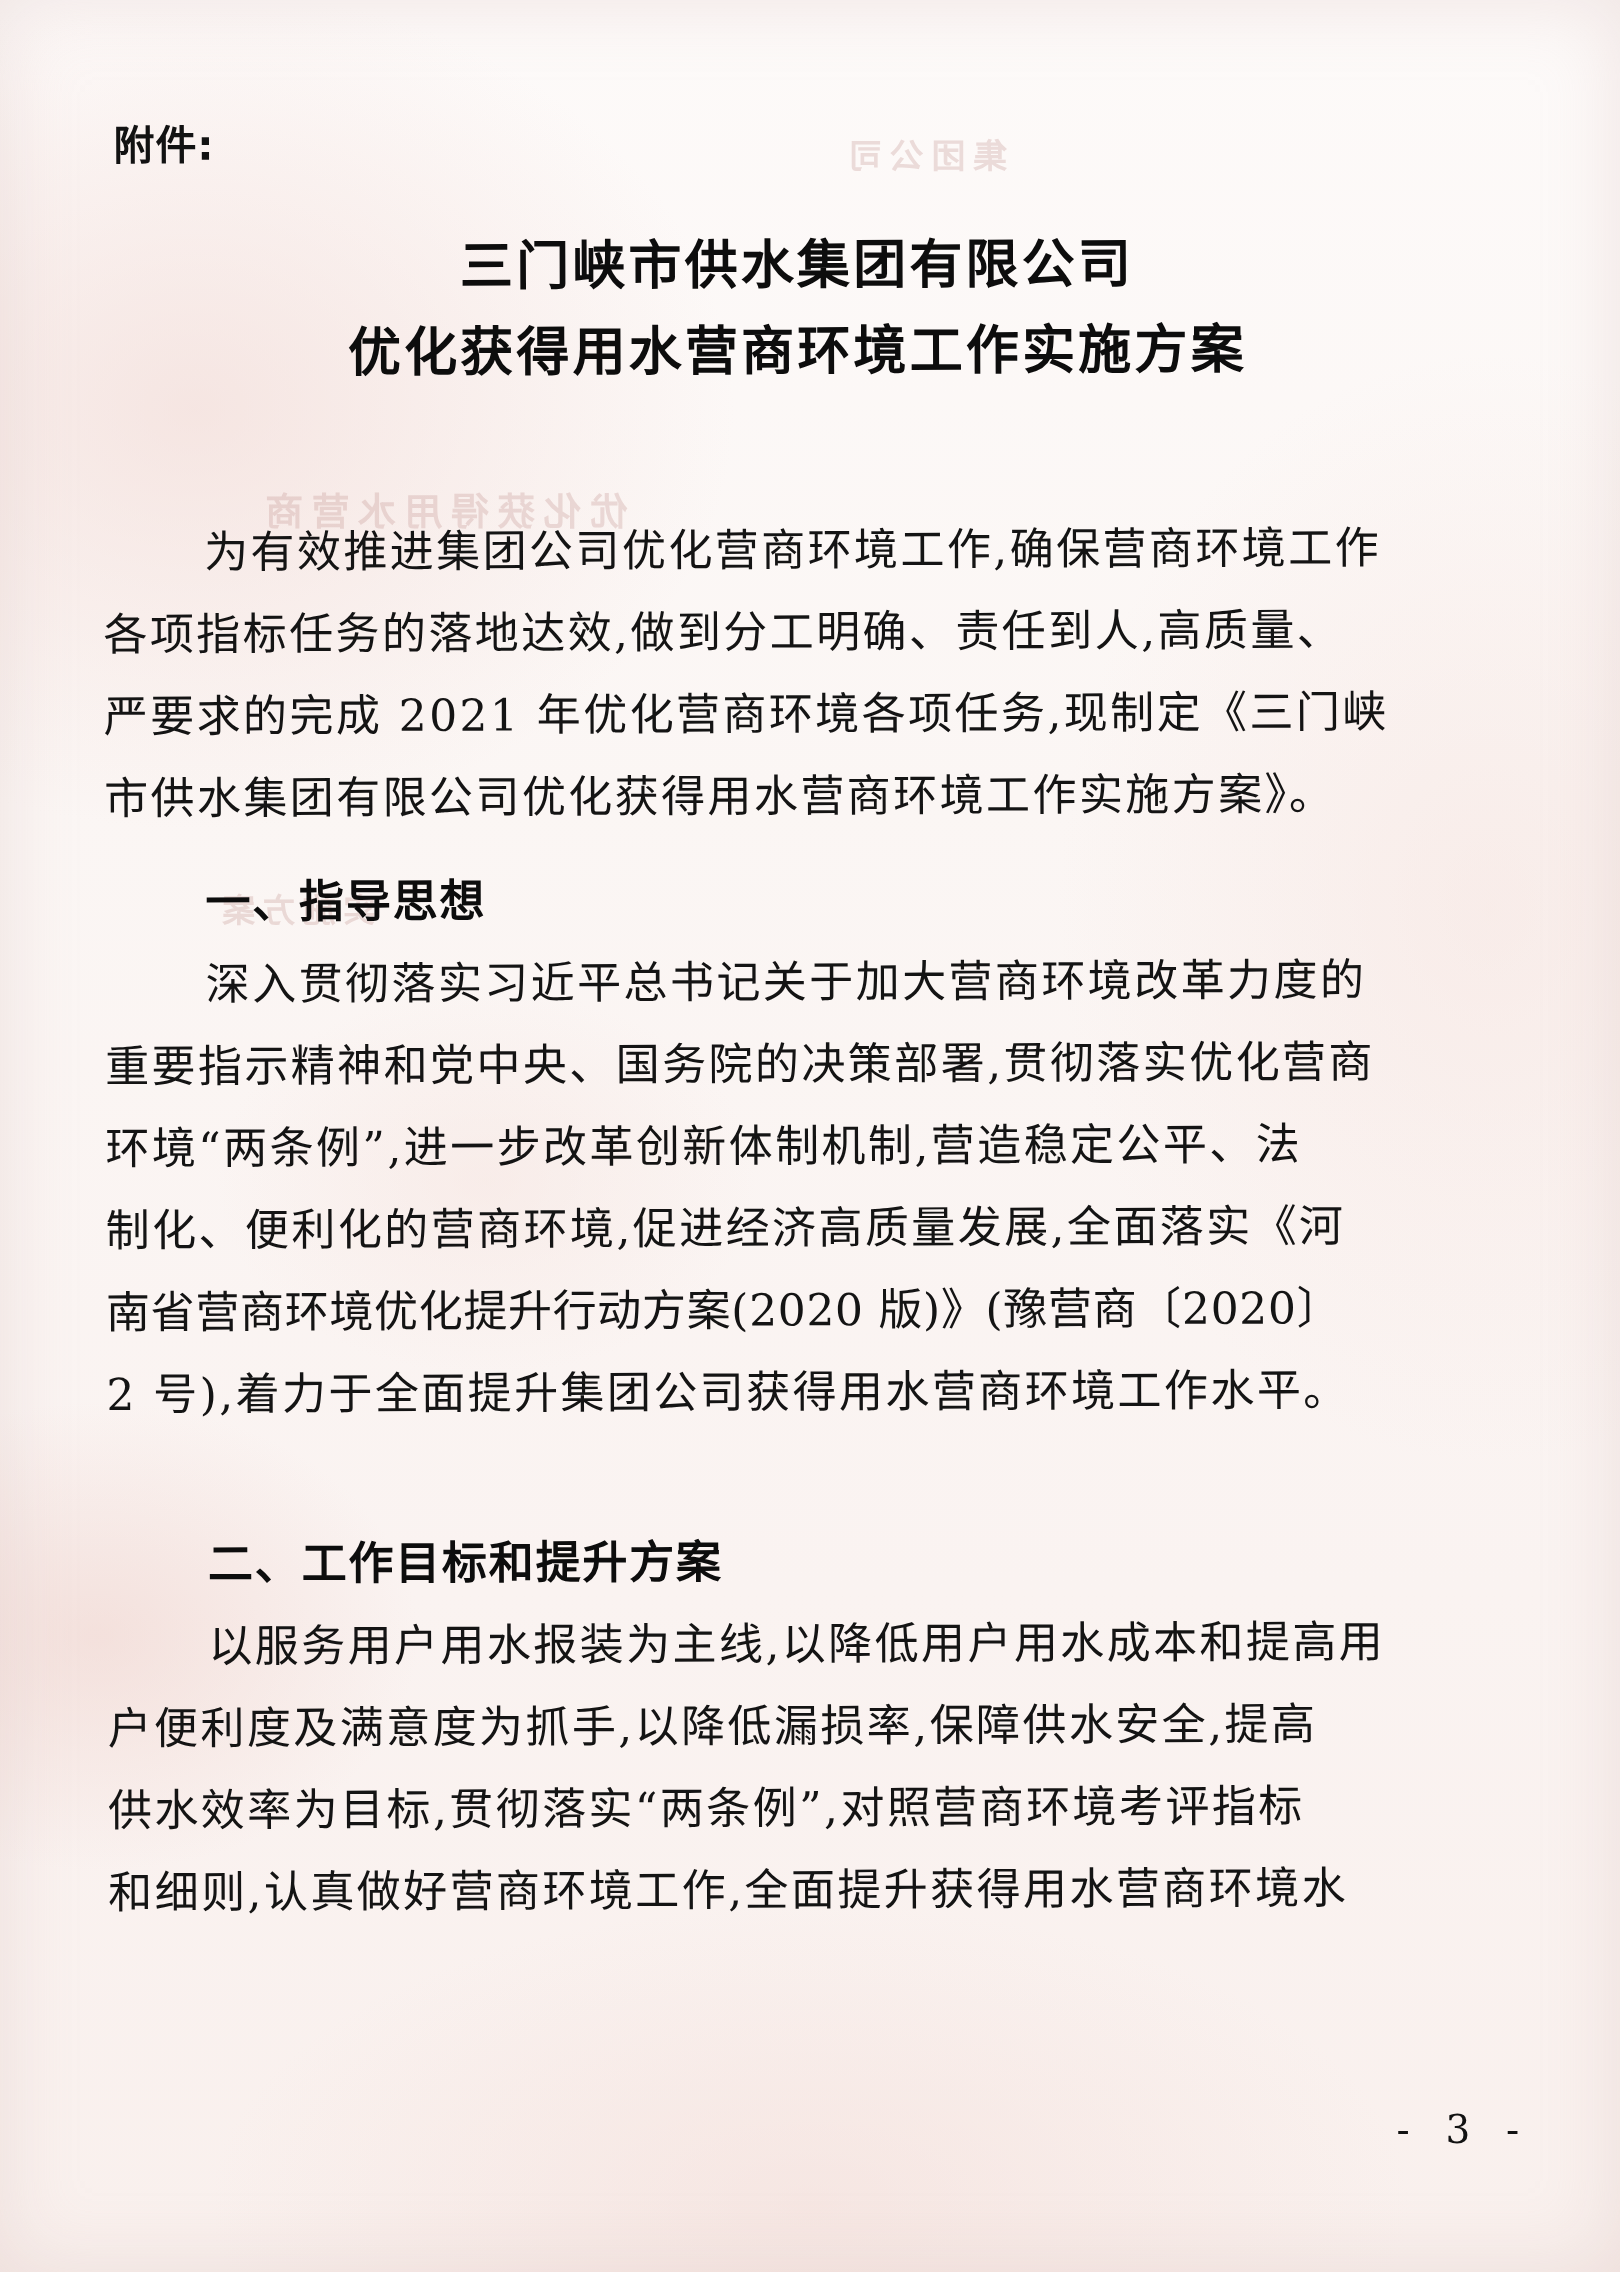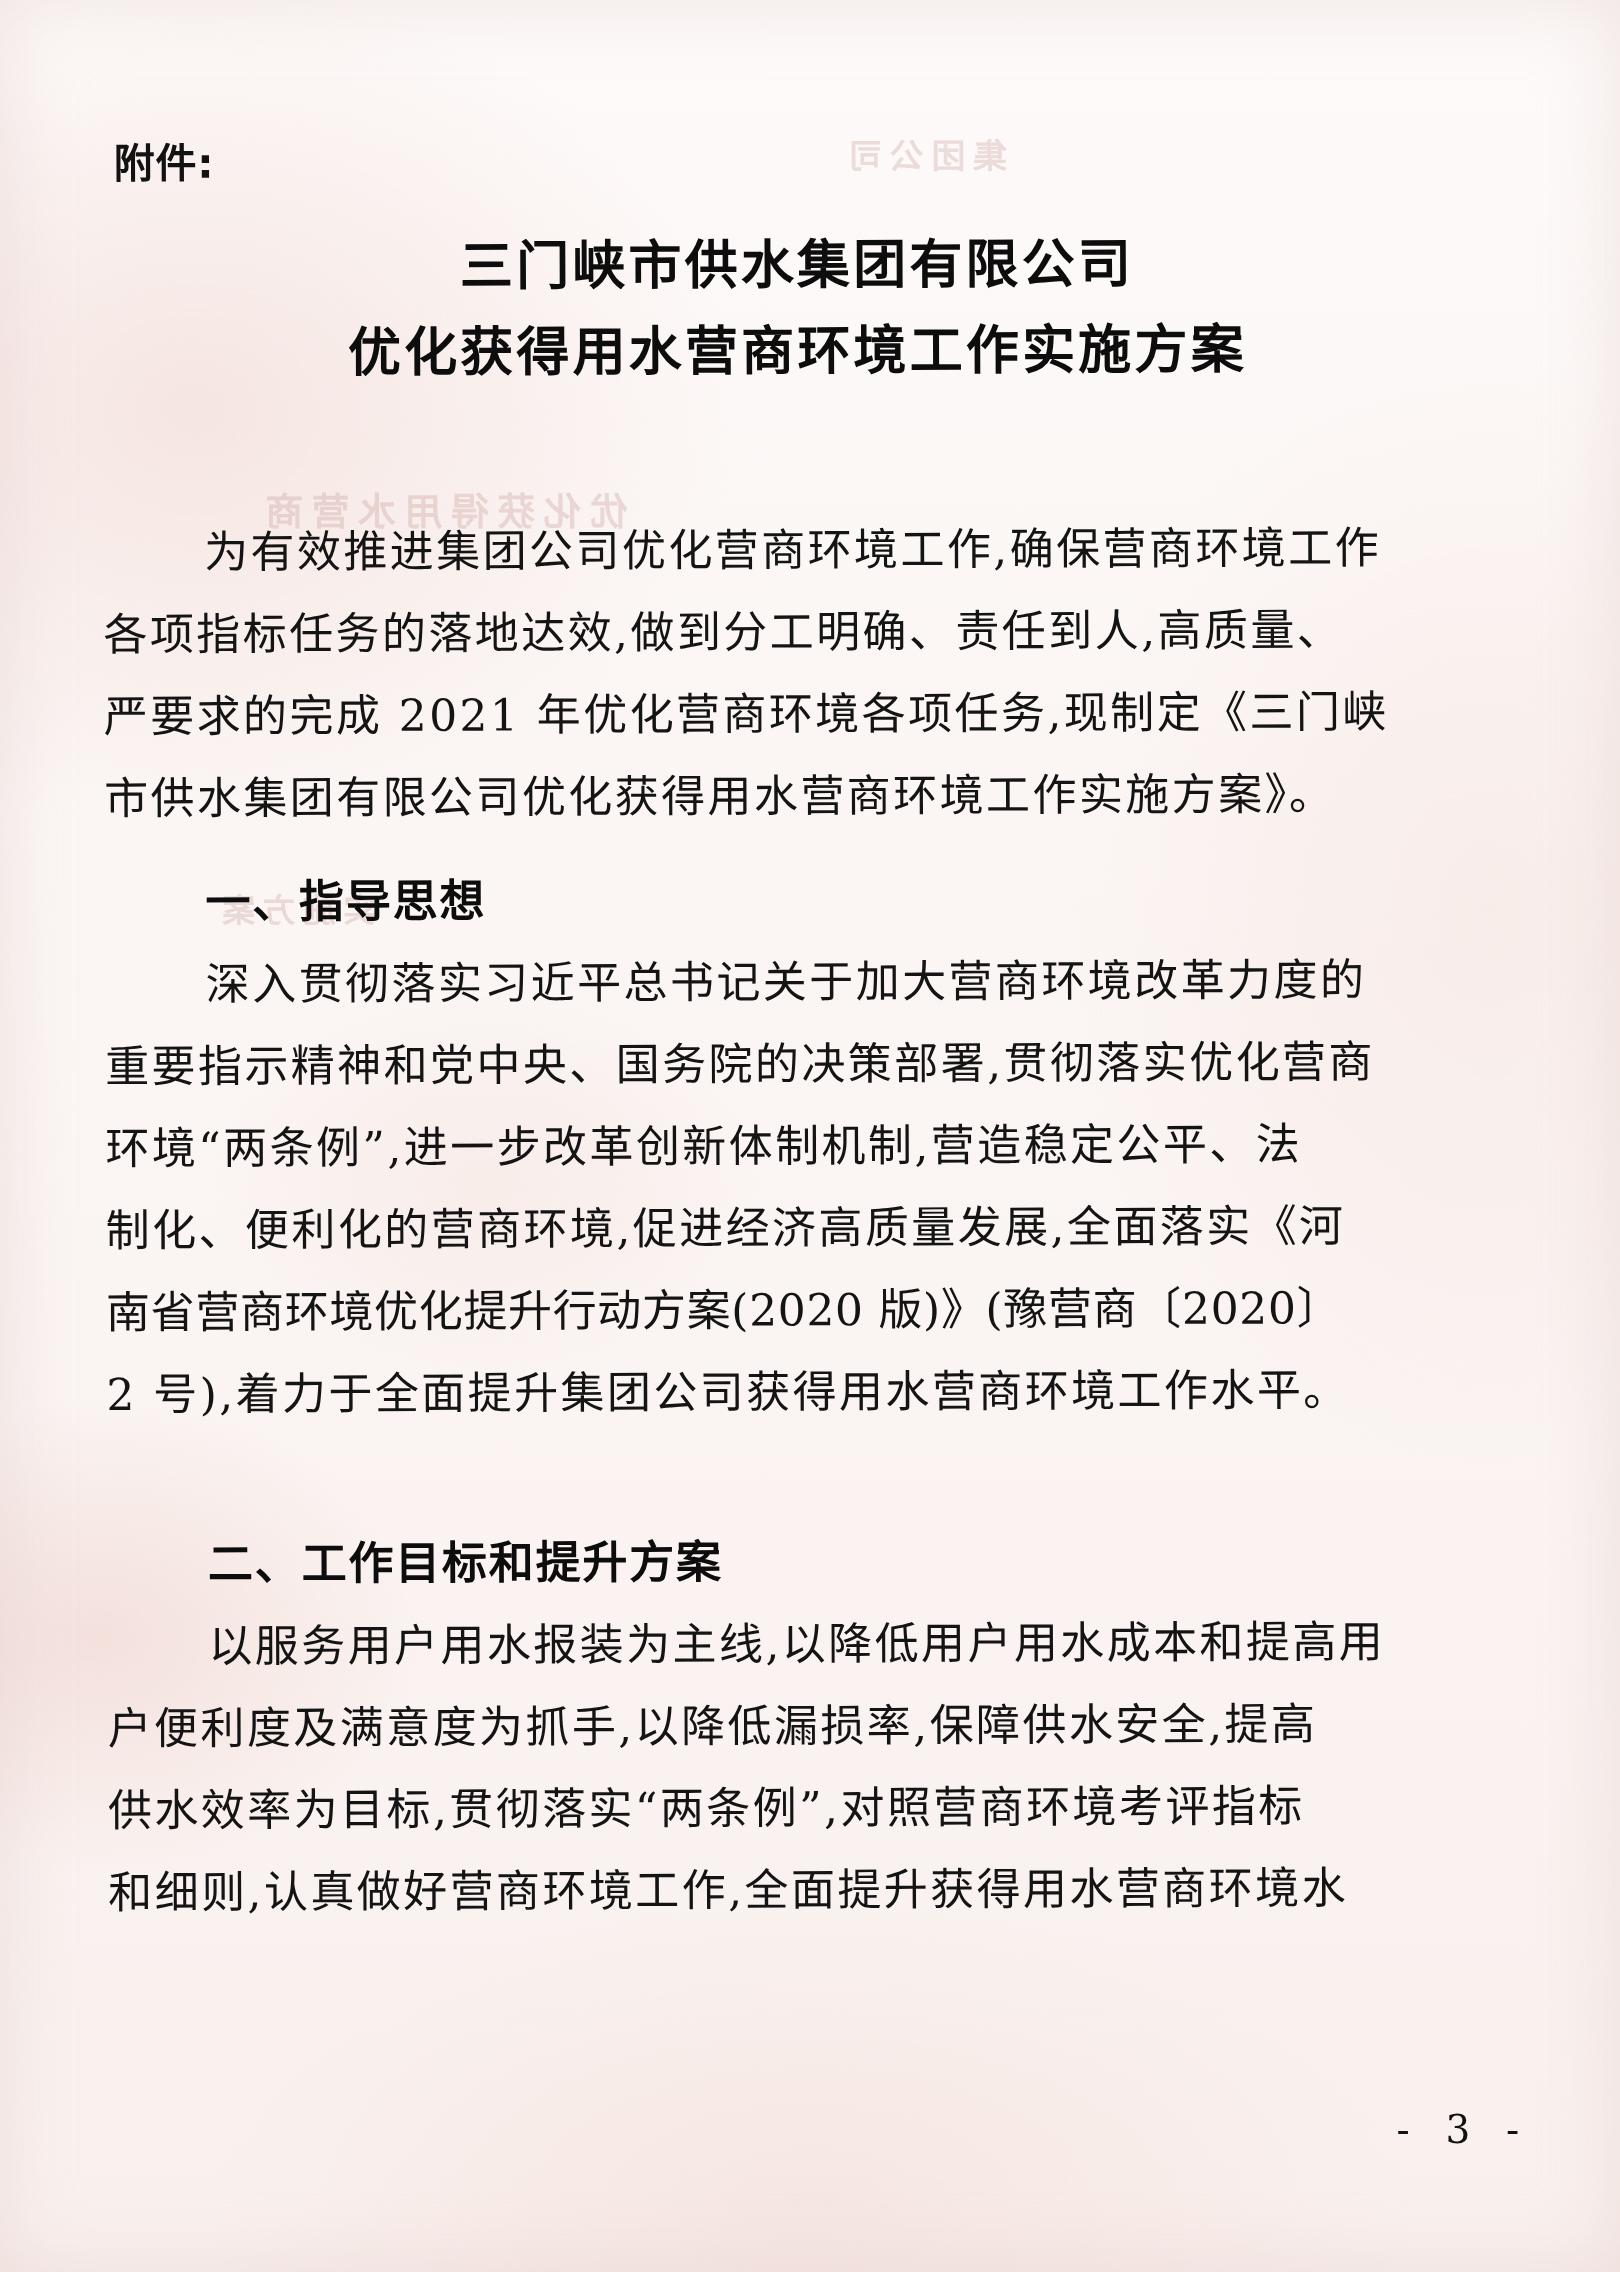--- a/index.html
+++ b/index.html
@@ -60,21 +60,21 @@
     left: 101px;
     top: 0;
     width: 1425px;
     height: 100%;
   }
 
   
   .attach-label {
     position: absolute;
     left: 12px;
-    top: 144px;
+    top: 126px;
     font-family: "DejaVu Sans", "Liberation Sans", sans-serif;
     font-weight: 700;
     font-size: 41px;
     line-height: 1;
     color: #121212;
     letter-spacing: 0.02em;
   }
 
   .doc-title {
     position: absolute;

